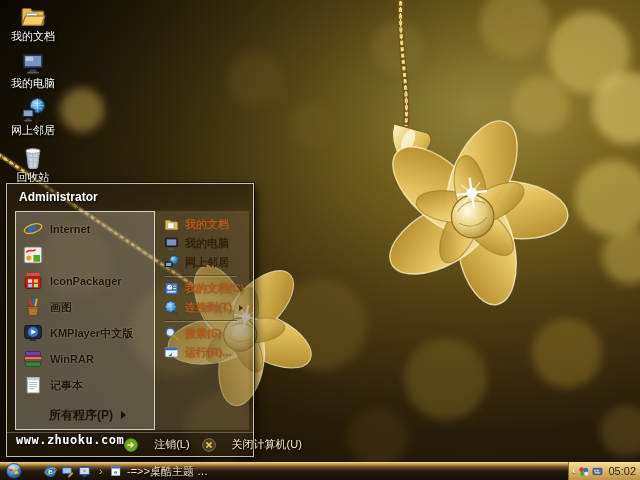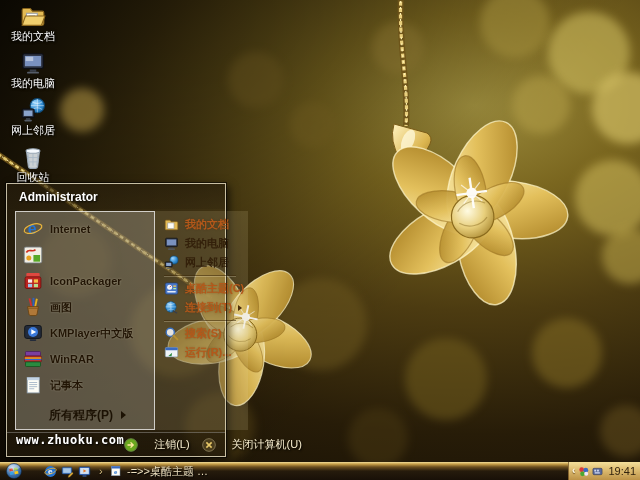--- a/index.html
+++ b/index.html
@@ -17,21 +17,21 @@
   }
   .bokeh{position:absolute;border-radius:50%;filter:blur(5px);}
   .jewelry{position:absolute;inset:0;pointer-events:none;}
   
   .desktop-icons{position:absolute;left:2px;top:3px;width:62px;display:flex;flex-direction:column;z-index:3;}
   .dicon{width:62px;height:46px;margin-bottom:1px;display:flex;flex-direction:column;align-items:center;cursor:default;}
   .dicon .dicon-img{width:26px;height:26px;flex:0 0 auto;}
   .dicon .dicon-label{font-size:11px;line-height:13px;color:#fff;margin-top:1px;
     text-shadow:1px 1px 2px #000,0 0 3px #000;white-space:nowrap;}
   
-  .start-menu{position:absolute;left:6px;top:183px;width:220px;height:274px;z-index:5;
+  .start-menu{position:absolute;left:6px;top:183px;width:248px;height:274px;z-index:5;
     background:rgba(62,50,24,.38);
     border:1px solid rgba(248,240,212,.75);
     outline:1px solid rgba(0,0,0,.55);
     box-shadow:3px 3px 8px rgba(0,0,0,.65);
     display:flex;flex-direction:column;}
   .sm-header{height:25px;flex:0 0 auto;display:flex;align-items:center;padding-left:12px;
     background:linear-gradient(180deg,rgba(30,22,8,.45),rgba(30,22,8,.15));}
   .sm-user{color:#fff;font-size:12px;font-weight:bold;text-shadow:1px 1px 2px rgba(0,0,0,.9);}
   .sm-body{flex:1 1 auto;display:flex;padding:2px 4px 2px 8px;min-height:0;}
   .sm-left{width:140px;flex:0 0 auto;display:flex;flex-direction:column;
@@ -327,21 +327,21 @@
         <div class="rc-sep"></div>
         <div class="rc-item orange">
           <svg class="ri" viewBox="0 0 24 24">
             <rect x="2" y="3" width="20" height="18" rx="2.5" fill="#4a78c8" stroke="#1e3c72"></rect>
             <circle cx="9" cy="10" r="4" fill="#fff" opacity=".92"></circle>
             <path d="M9,10 L11.5,7.5" stroke="#c43030" stroke-width="1.4"></path>
             <rect x="14.5" y="7" width="5" height="2" rx="1" fill="#ffd24a"></rect>
             <rect x="14.5" y="11" width="5" height="2" rx="1" fill="#b6f29a"></rect>
             <rect x="5" y="16" width="14" height="2.2" rx="1.1" fill="#fff" opacity=".85"></rect>
           </svg>
-          <span class="ri-label">桌酷主题(C)</span>
+          <span class="ri-label">我的文档(C)</span>
         </div>
         <div class="rc-item orange">
           <svg class="ri" viewBox="0 0 24 24">
             <circle cx="11" cy="11" r="8.5" fill="url(#gradGlobe)" stroke="#0e4a78"></circle>
             <path d="M2.5,11 h17 M11,2.5 v17 M5,5.5 q6,4 12,0 M5,16.5 q6,-4 12,0" stroke="rgba(255,255,255,.6)" stroke-width=".9" fill="none"></path>
             <path d="M14,17 l7,4" stroke="#3a3f46" stroke-width="2.2"></path>
           </svg>
           <span class="ri-label">连接到(T)</span>
           <span class="rc-sub-arrow"></span>
         </div>
@@ -435,17 +435,17 @@
         <circle cx="8.5" cy="4.5" r="2.6" fill="#3a6ac0"></circle>
         <circle cx="5" cy="8.5" r="2.6" fill="#4aa832"></circle>
         <circle cx="9" cy="8.5" r="2.2" fill="#f0e6f8"></circle>
       </svg>
       <svg class="tray-icon" viewBox="0 0 12 12">
         <rect x="1" y="2.5" width="10" height="7" rx="1.2" fill="#5a6a9a" stroke="#2a3450" stroke-width=".6"></rect>
         <rect x="2.5" y="4" width="2" height="2" fill="#cfd8ee"></rect>
         <rect x="5.5" y="4" width="2" height="2" fill="#cfd8ee"></rect>
         <rect x="3" y="6.8" width="5.5" height="1.4" fill="#cfd8ee"></rect>
       </svg>
-      <span class="tray-clock">19:41</span>
+      <span class="tray-clock">05:02</span>
     </div>
   </div>
 
 </div>
 
 </body></html>

